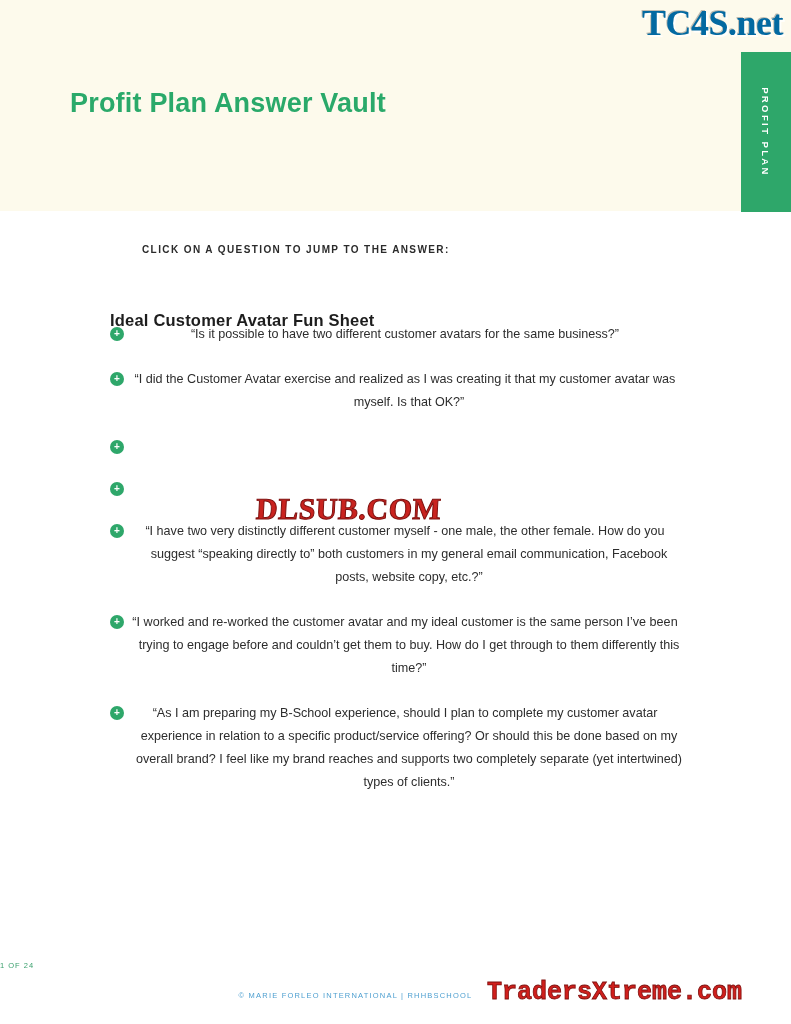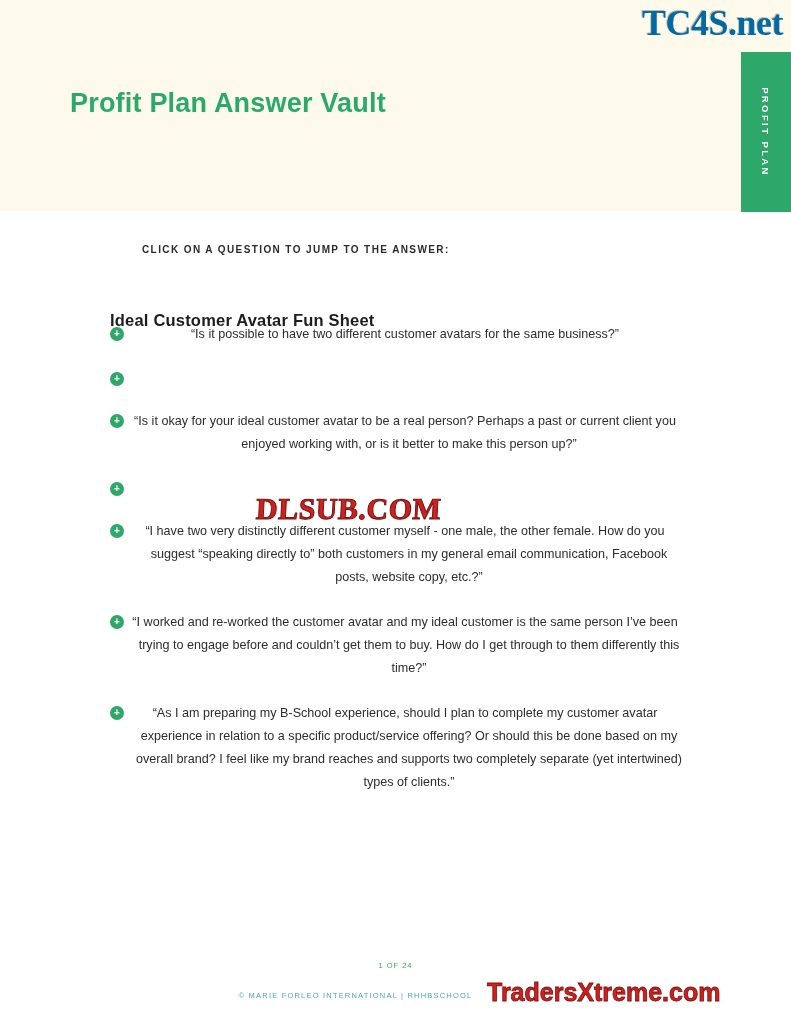--- a/index.html
+++ b/index.html
@@ -139,21 +139,20 @@
     text-indent: -8px;
     text-align: center;
   }
 
   
   .footer-page {
     position: absolute;
     left: 0;
     top: 961px;
     width: 791px;
-    text-align: center;
     font-size: 7.5px;
     letter-spacing: 1px;
     color: #3aa06d;
   }
   .footer-copy {
     position: absolute;
     left: 0;
     top: 991px;
     width: 711px;
     text-align: center;
@@ -186,21 +185,21 @@
     -webkit-text-stroke: 1px #7d0f0d;
     text-shadow: 2px 2px 0 rgba(255,255,255,0.8);
     letter-spacing: 0.5px;
     transform: skewX(-3deg);
   }
 
   .wm-traders {
     position: absolute;
     left: 487px;
     top: 978px;
-    font-family: Liberation Sans, sans-serif;
+    font-family: Liberation Mono, monospace;
     font-size: 25px;
     font-weight: bold;
     color: #d01f1c;
     -webkit-text-stroke: 0.8px #7d0f0d;
     text-shadow: 2px 2px 0 rgba(255,255,255,0.85);
     letter-spacing: 0px;
   }
 </style>
 </head>
 <body>
@@ -221,25 +220,25 @@
 
     <div class="q-list">
 
       <div class="q-item">
         <span class="q-bullet">+</span>
         <span class="q-text">“Is it possible to have two different customer avatars for the same business?”</span>
       </div>
 
       <div class="q-item">
         <span class="q-bullet">+</span>
-      </div>
-
-      <div class="q-item">
-        <span class="q-bullet">+</span>
-        <span class="q-text">“Is it okay for your ideal customer avatar to be a real person?  Perhaps a past or current client you enjoyed working with, or is it better to make this person up?”</span>
+        <span class="q-text">“I did the Customer Avatar exercise and realized as I was creating it that my customer avatar was myself. Is that OK?”</span>
+      </div>
+
+      <div class="q-item">
+        <span class="q-bullet">+</span>
       </div>
 
       <div class="q-item">
         <span class="q-bullet">+</span>
       </div>
 
       <div class="q-item">
         <span class="q-bullet">+</span>
         <span class="q-text">“I have two very distinctly different customer myself - one male, the other female. How do you suggest “speaking directly to” both customers in my general email communication, Facebook posts, website copy, etc.?”</span>
       </div>

